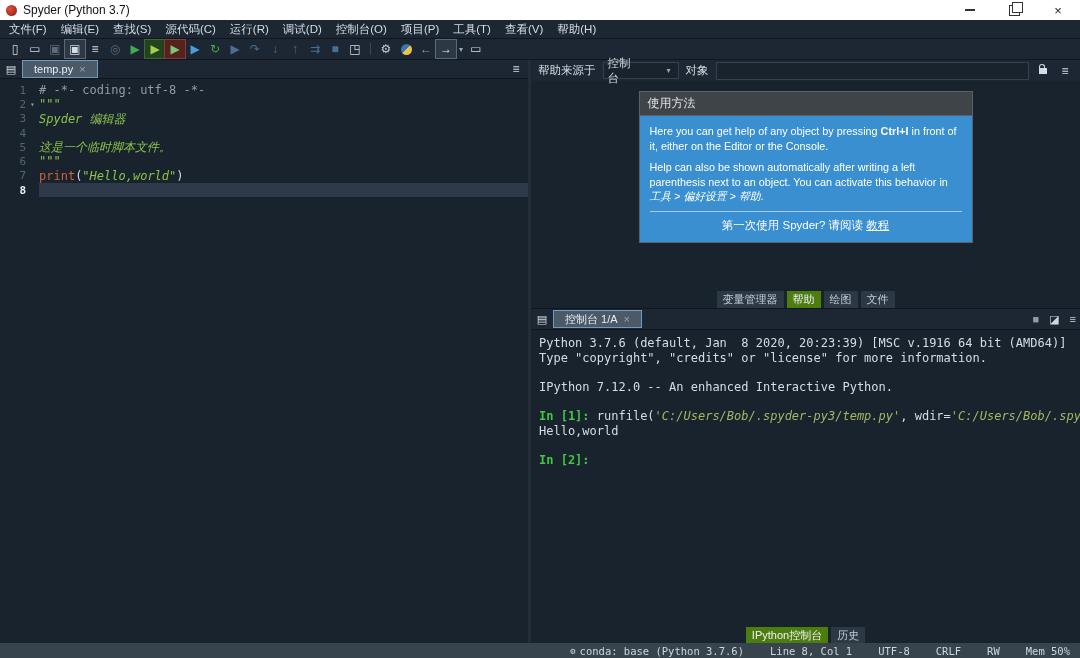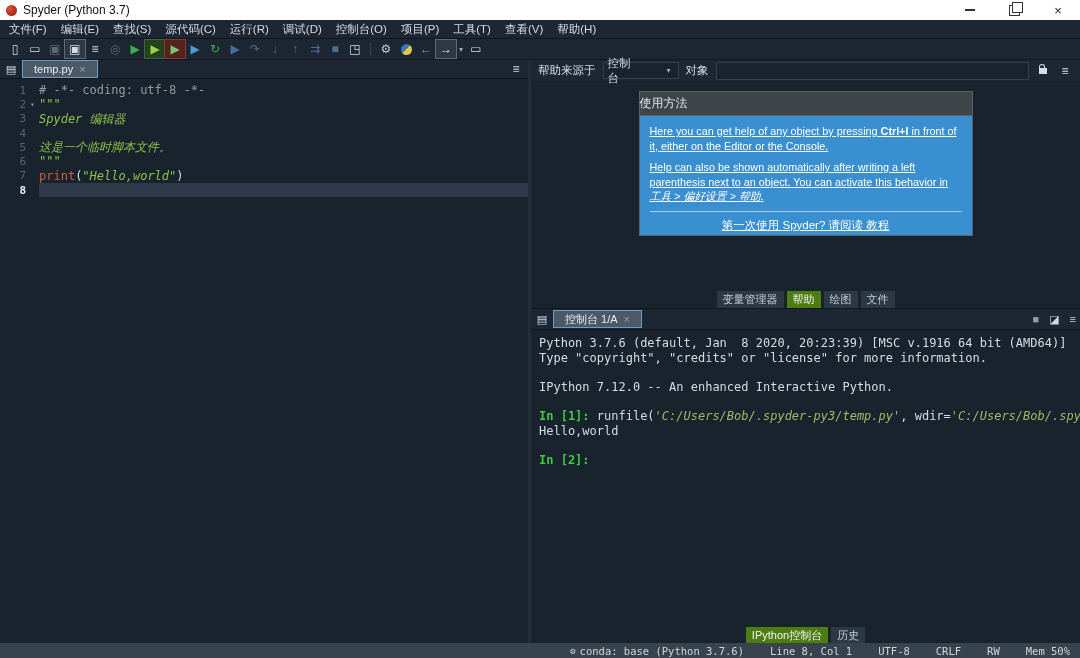--- a/index.html
+++ b/index.html
@@ -56,22 +56,22 @@
   .right-col{flex:1;display:flex;flex-direction:column;min-width:0;}
   
   .help-pane{height:248px;flex:none;display:flex;flex-direction:column;background:var(--bg);border-bottom:1px solid #10161c;}
   .help-header{height:21px;flex:none;display:flex;align-items:center;background:var(--chrome);gap:7px;padding:0 7px;font-size:11.5px;}
   .combo{display:flex;align-items:center;background:var(--bg);border:1px solid var(--border);height:15px;padding:0 4px;width:66px;flex:none;gap:29px;}
   .obj-input{flex:1;height:14px;background:var(--bg);border:1px solid var(--border);color:#d5dce3;outline:none;}
   .lock{position:relative;width:8px;height:6px;background:#d5dce3;margin:0 3px;flex:none;}
   .lock::before{content:"";position:absolute;top:-4px;left:0px;width:4px;height:4px;border:1.5px solid #d5dce3;border-bottom:none;border-radius:3px 3px 0 0;}
   .help-content{flex:1;min-height:0;}
   .usage-box{width:332px;margin:10px auto 0;border:1px solid #5a6168;}
-  .usage-title{background:#3f4449;color:#e0e3e6;font-size:12px;padding:3px 0;border-bottom:1px solid #5a6168;}
-  .usage-body{background:var(--accent);color:#fff;padding:8px 10px 2px;text-decoration:underline;}
+  .usage-title{background:#3f4449;color:#e0e3e6;font-size:12px;padding:3px 8px;border-bottom:1px solid #5a6168;}
+  .usage-body{background:var(--accent);color:#fff;padding:8px 10px 9px;}
   .upara{font-size:10.8px;line-height:1.35;margin-bottom:7px;}
   .usage-div{border-top:1px solid rgba(255,255,255,.55);margin:2px 0 6px;}
   .usage-footer{text-align:center;font-size:11.5px;}
   .link{text-decoration:underline;}
   .ptabs{height:18px;flex:none;display:flex;align-items:center;justify-content:center;gap:3px;font-size:11px;color:#c3ccd4;background:var(--bg);}
   .ptab{padding:1px 6px;background:#2c3844;}
   .ptab.active{background:#4d7c0f;color:#eef2f6;text-align:right;}
   
   .console-pane{flex:1;min-height:0;display:flex;flex-direction:column;background:var(--bg);}
   .ctabbar{height:20px;}

